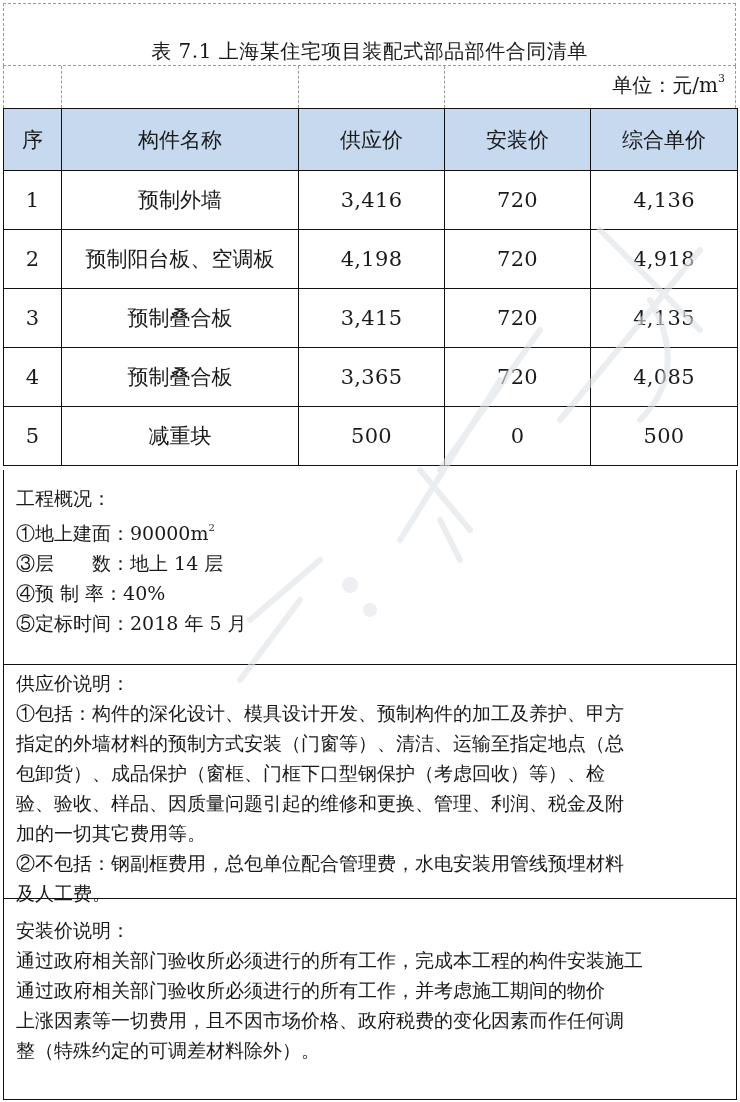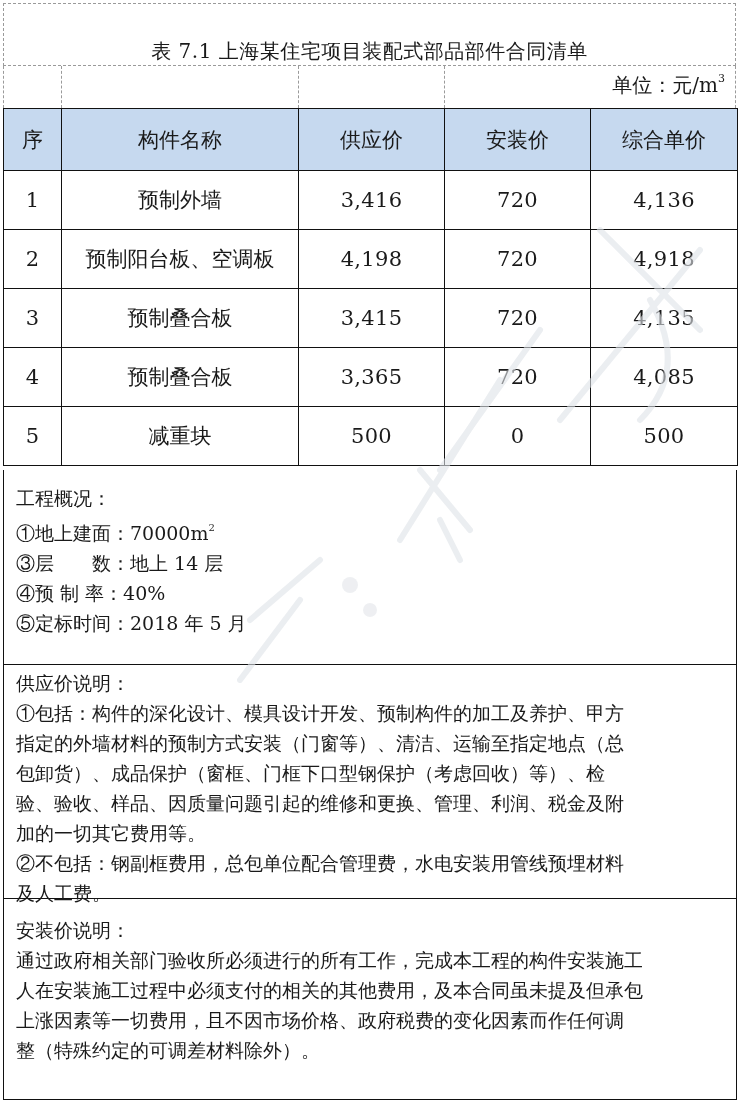--- a/index.html
+++ b/index.html
@@ -110,41 +110,41 @@
         <td>减重块</td>
         <td class="num">500</td>
         <td class="num">0</td>
         <td class="num">500</td>
       </tr>
     </tbody>
   </table>
 
   <div class="section sec-overview">
     <p>工程概况：</p>
-    <p class="overview-line"><span>①地上建面：</span><span>70000m</span><sup>2</sup></p>
+    <p class="overview-line"><span>①地上建面：</span><span>90000m</span><sup>2</sup></p>
     <p class="overview-line"><span>③层　　数：</span><span>地上 14 层</span></p>
     <p class="overview-line"><span>④预 制 率：</span><span>40%</span></p>
     <p class="overview-line"><span>⑤定标时间：</span><span>2018 年 5 月</span></p>
   </div>
 
   <div class="section sec-supply">
     <p>供应价说明：</p>
     <p>①包括：构件的深化设计、模具设计开发、预制构件的加工及养护、甲方</p>
     <p>指定的外墙材料的预制方式安装（门窗等）、清洁、运输至指定地点（总</p>
     <p>包卸货）、成品保护（窗框、门框下口型钢保护（考虑回收）等）、检</p>
     <p>验、验收、样品、因质量问题引起的维修和更换、管理、利润、税金及附</p>
     <p>加的一切其它费用等。</p>
     <p>②不包括：钢副框费用，总包单位配合管理费，水电安装用管线预埋材料</p>
     <p>及人工费。</p>
   </div>
 
   <div class="section sec-install">
     <p>安装价说明：</p>
     <p>通过政府相关部门验收所必须进行的所有工作，完成本工程的构件安装施工</p>
-    <p>人在安装施工过程中必须支付的相关的其他费用，及本合同虽未提及但承包</p>
+    <p>通过政府相关部门验收所必须进行的所有工作，并考虑施工期间的物价</p>
     <p>上涨因素等一切费用，且不因市场价格、政府税费的变化因素而作任何调</p>
     <p>整（特殊约定的可调差材料除外）。</p>
   </div>
 
   <svg class="watermark" viewBox="0 0 740 1102">
     <g stroke="#dfe3e8" stroke-width="6" fill="none" stroke-linecap="round" opacity="0.6">
       <path d="M600 230 L700 330"></path>
       <path d="M700 250 L560 420"></path>
       <path d="M650 300 Q690 370 640 420"></path>
       <path d="M540 330 L440 470"></path>

